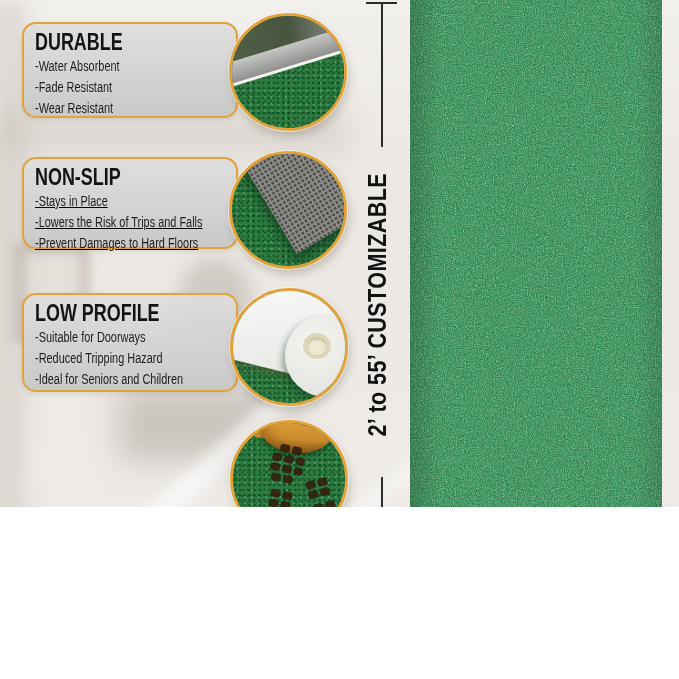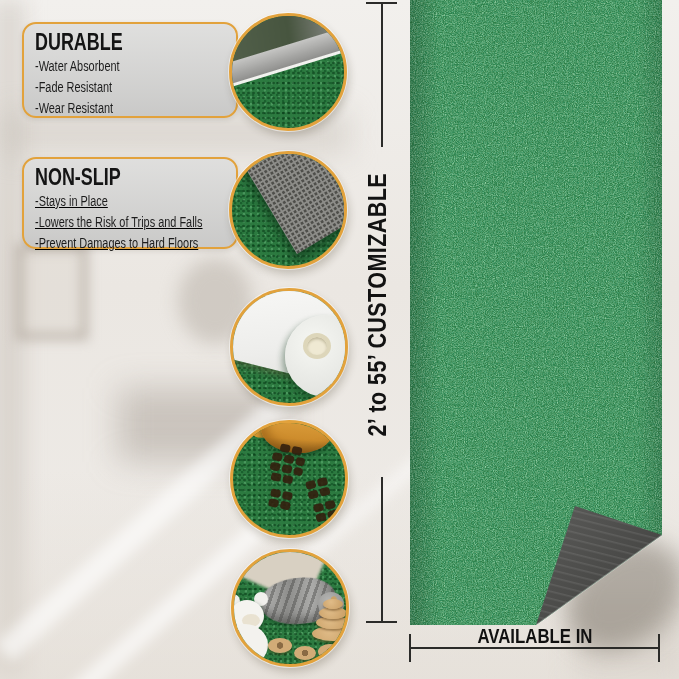--- a/index.html
+++ b/index.html
@@ -1,18 +1,18 @@
 <!DOCTYPE html>
 <html><head>
 <meta charset="utf-8">
 <style>
   * { margin:0; padding:0; box-sizing:border-box; }
   html,body { width:679px; height:679px; overflow:hidden; }
   body { font-family:"Liberation Sans", sans-serif; position:relative; }
-  .canvas { position:absolute; inset:0; width:679px; height:679px; background:linear-gradient(180deg,#f2f0ed 0%,#ebe7e2 42%,#efece8 100%); overflow:hidden; }
+  .canvas { position:absolute; inset:0; width:679px; height:507px; background:linear-gradient(180deg,#f2f0ed 0%,#ebe7e2 42%,#efece8 100%); overflow:hidden; }
 
   
   .bgdec { position:absolute; pointer-events:none; }
   .bg-edge { left:-8px; top:0; width:34px; height:679px; background:rgba(178,170,160,.30); filter:blur(10px); }
   .bg-shelf { left:0; top:112px; width:350px; height:42px; background:rgba(198,191,182,.45); filter:blur(14px); }
   .bg-frame { left:16px; top:244px; width:72px; height:96px; border:7px solid rgba(160,150,137,.55); background:rgba(222,216,208,.5); filter:blur(6px); }
   .bg-mirror { left:178px; top:258px; width:74px; height:86px; border-radius:50%; background:rgba(186,179,170,.55); filter:blur(9px); }
   .bg-furni { left:118px; top:388px; width:170px; height:74px; background:rgba(148,138,126,.38); filter:blur(16px); }
   .bg-floor { left:0; top:470px; width:679px; height:209px; background:linear-gradient(180deg,rgba(226,220,212,.0),rgba(223,216,207,.55)); }
   .streak { background:rgba(255,255,255,.6); filter:blur(6px); }
@@ -160,20 +160,26 @@
     <span class="bullet">-Wear Resistant</span>
   </div>
 
   <div class="feature-box fb2">
     <span class="feature-title">NON-SLIP</span>
     <span class="bullet">-Stays in Place</span>
     <span class="bullet">-Lowers the Risk of Trips and Falls</span>
     <span class="bullet">-Prevent Damages to Hard Floors</span>
   </div>
 
+  <div class="feature-box fb3">
+    <span class="feature-title">LOW PROFILE</span>
+    <span class="bullet">-Suitable for Doorways</span>
+    <span class="bullet">-Reduced Tripping Hazard</span>
+    <span class="bullet">-Ideal for Seniors and Children</span>
+  </div>
 
 
 
   <div class="photo ph1">
     <div class="art th-upper"></div>
     <div class="art th-strip"></div>
   </div>
 
   <div class="photo ph2">
     <div class="art sheet"></div>

